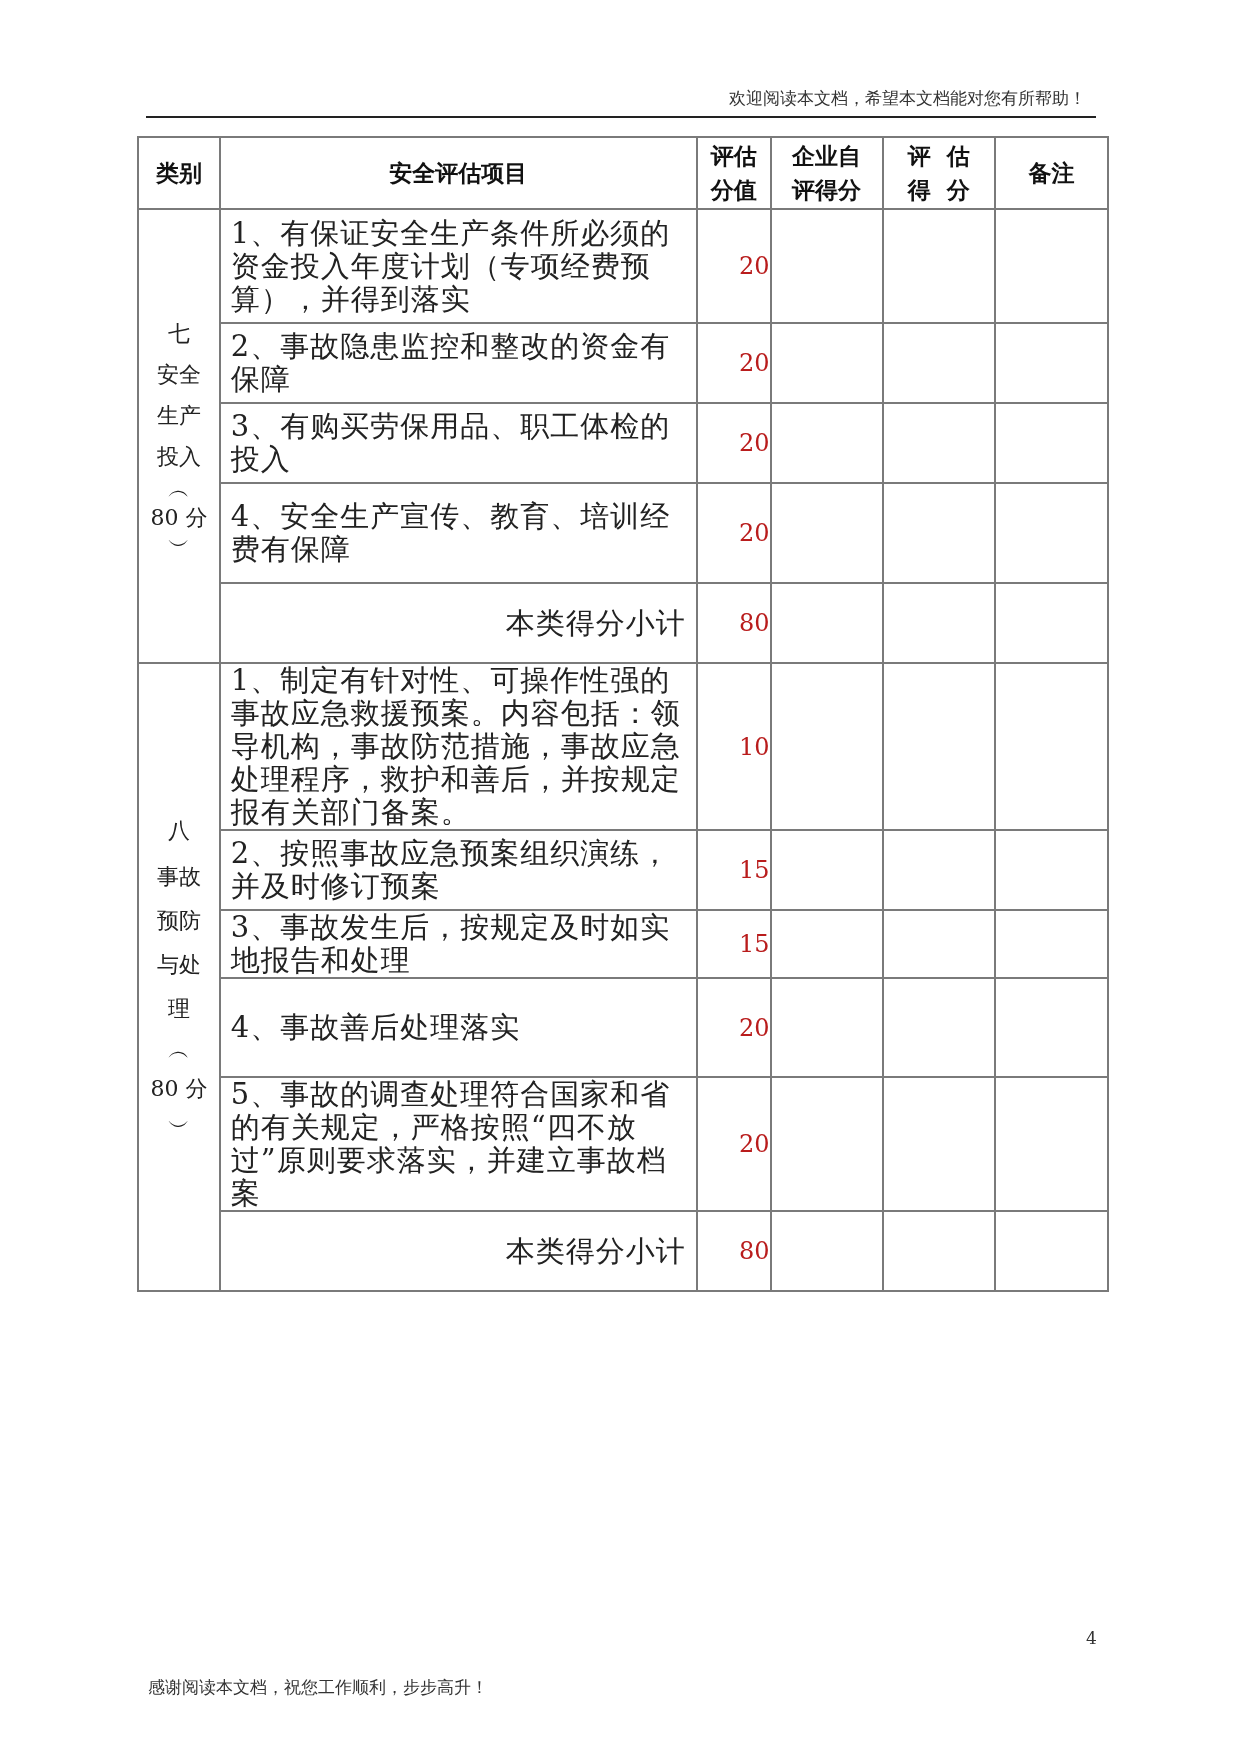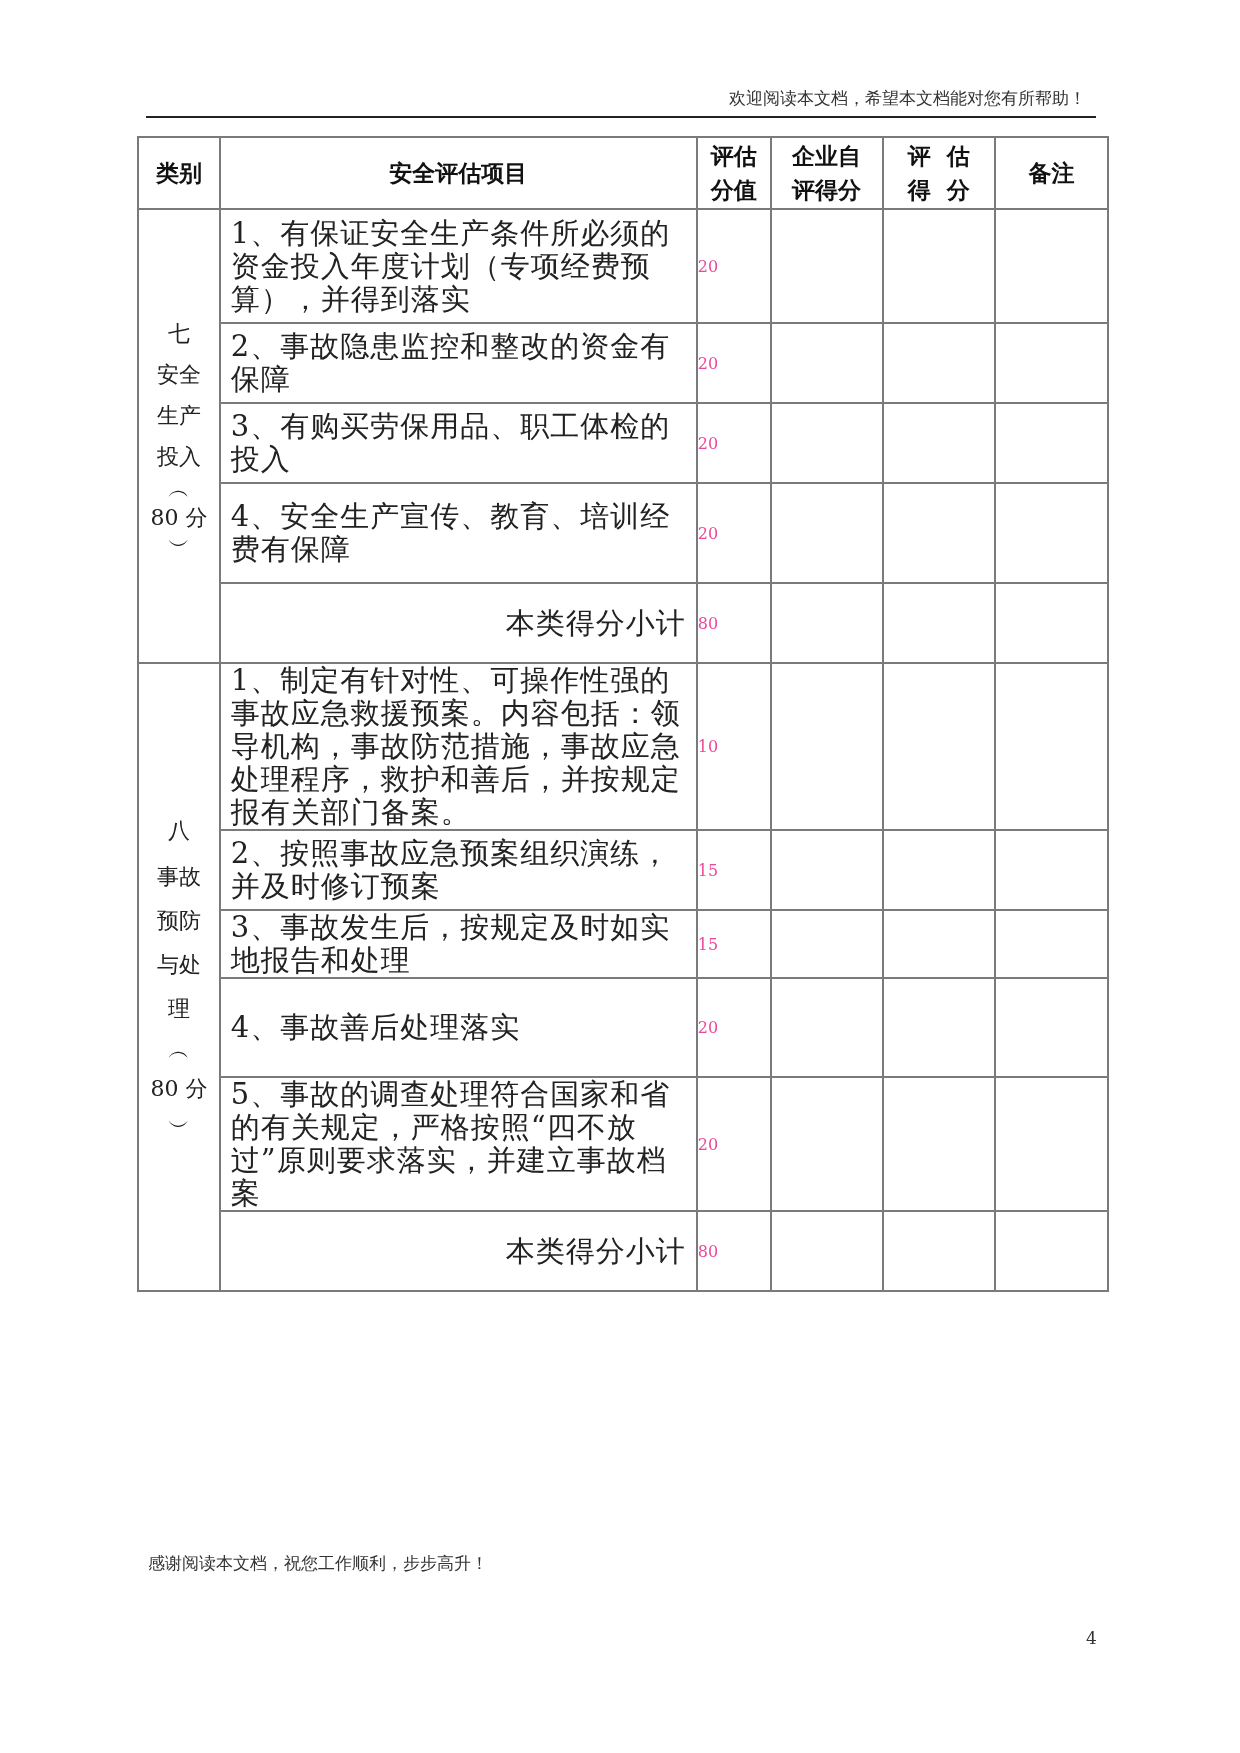--- a/index.html
+++ b/index.html
@@ -32,25 +32,25 @@
     .col-eval { width: 111px; }
     .col-note { width: 112px; }
     td.cat {
       text-align: center; font-size: 23px; line-height: 41px; color: #222;
     }
     td.item {
       font-size: 29px; line-height: 33px; padding: 0 10px !important; color: #222;
       letter-spacing: 1px;
     }
     td.item.center { text-align: right; }
-    td.score { text-align: left; font-size: 16px; color: #ec4899; }
+    td.score { text-align: right; font-size: 24px; color: #b91c1c; }
     td.blank { }
     .black-v { border-left-color: #111 !important; }
     .footer-left {
-      position: absolute; left: 148px; top: 1552px; font-size: 17px; color: #333; font-family: Liberation Serif, serif;
+      position: absolute; left: 148px; top: 1676px; font-size: 17px; color: #333; font-family: Liberation Serif, serif;
     }
     .footer-right {
       position: absolute; left: 1086px; top: 1628px; font-size: 17px; color: #333;
     }
     .paren { display: block; line-height: 26px; font-size: 22px; }
   </style>
 </head>
 <body>
 
 <div class="header">

